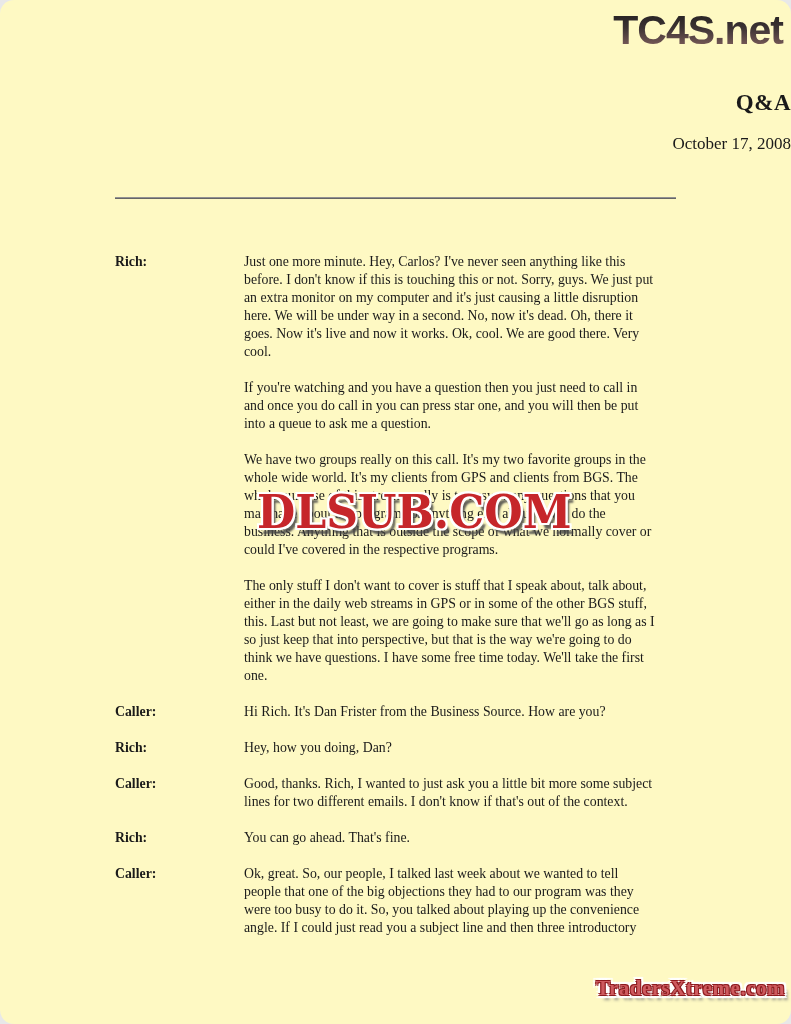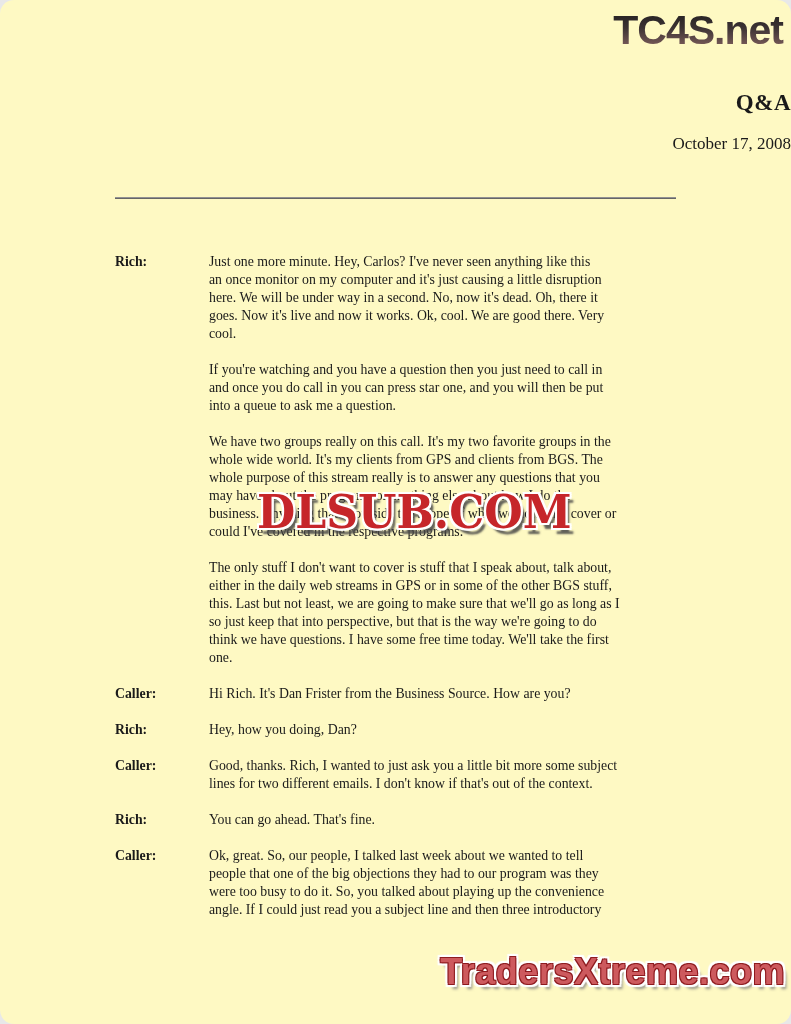--- a/index.html
+++ b/index.html
@@ -28,41 +28,41 @@
   }
 
   
   .transcript { position:absolute; top:253px; left:115px; width:600px; }
   .para-row { display:flex; margin-bottom:18px; }
   .speaker-cell {
     width:94px; flex:0 0 94px;
     font-weight:bold; font-size:13.8px; line-height:18px;
   }
   .lines-cell { flex:1 1 auto; }
-  .tline { font-size:13.8px; line-height:18px; white-space:nowrap; }
+  .tline { font-size:13.8px; line-height:18px; white-space:nowrap;margin-left:35px; }
 
   
   .watermark {
     position:absolute; top:484px; left:257px;
     font-family:"DejaVu Serif", serif; font-weight:bold;
     font-size:45px; letter-spacing:0px; color:#c6262a;
     transform:scale(0.98,1.04); transform-origin:left top;
     text-shadow:
       -2px -2px 0 #ffffff, 2px -2px 0 #ffffff,
       -2px  2px 0 #ffffff, 2px  2px 0 #ffffff,
        0   -2px 0 #ffffff, 0    2px 0 #ffffff,
       -2px  0   0 #ffffff, 2px  0   0 #ffffff,
        4px  6px 2px rgba(70,70,70,0.85);
   }
 
   
   .footer-logo {
-    position:absolute; top:951px; right:6px;
-    font-family:Liberation Sans, sans-serif; font-weight:bold;
-    font-size:36px; letter-spacing:0.5px; color:#cd5a5e;
+    position:absolute; top:976px; right:6px;
+    font-family:Liberation Serif, serif; font-weight:bold;
+    font-size:21px; letter-spacing:0.5px; color:#cd5a5e;
     text-shadow:
       -1px -1px 0 #8e1b1f, 1px -1px 0 #8e1b1f,
       -1px  1px 0 #8e1b1f, 1px  1px 0 #8e1b1f,
       -3px -3px 1px #ffffff, 3px -3px 1px #ffffff,
       -3px  3px 1px #ffffff, 3px  3px 1px #ffffff,
        0   -3px 1px #ffffff, 0    3px 1px #ffffff,
       -3px  0   1px #ffffff, 3px  0   1px #ffffff,
        4px  5px 3px rgba(120,120,120,0.8);
   }
 </style>
@@ -85,21 +85,22 @@
   <div class="title">Q&amp;A</div>
   <div class="date">October 17, 2008</div>
 
   <div class="divider"></div>
 
   <div class="transcript" id="transcript">
       <div class="para-row">
         <div class="speaker-cell">Rich:</div>
         <div class="lines-cell">
           <div class="tline">Just one more minute. Hey, Carlos? I've never seen anything like this</div>
-          <div class="tline">an once monitor on my computer and it's just causing a little disruption</div>
+          <div class="tline">before. I don't know if this is touching this or not. Sorry, guys. We just put</div>
+          <div class="tline">an extra monitor on my computer and it's just causing a little disruption</div>
           <div class="tline">here. We will be under way in a second. No, now it's dead. Oh, there it</div>
           <div class="tline">goes. Now it's live and now it works. Ok, cool. We are good there. Very</div>
           <div class="tline">cool.</div>
         </div>
       </div>
       <div class="para-row">
         <div class="speaker-cell"></div>
         <div class="lines-cell">
           <div class="tline">If you're watching and you have a question then you just need to call in</div>
           <div class="tline">and once you do call in you can press star one, and you will then be put</div>

